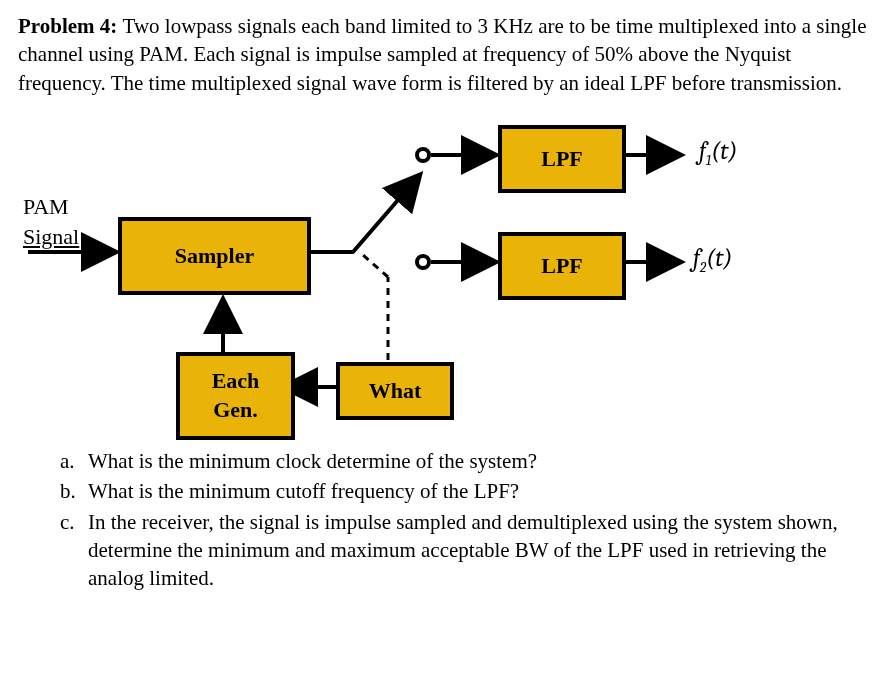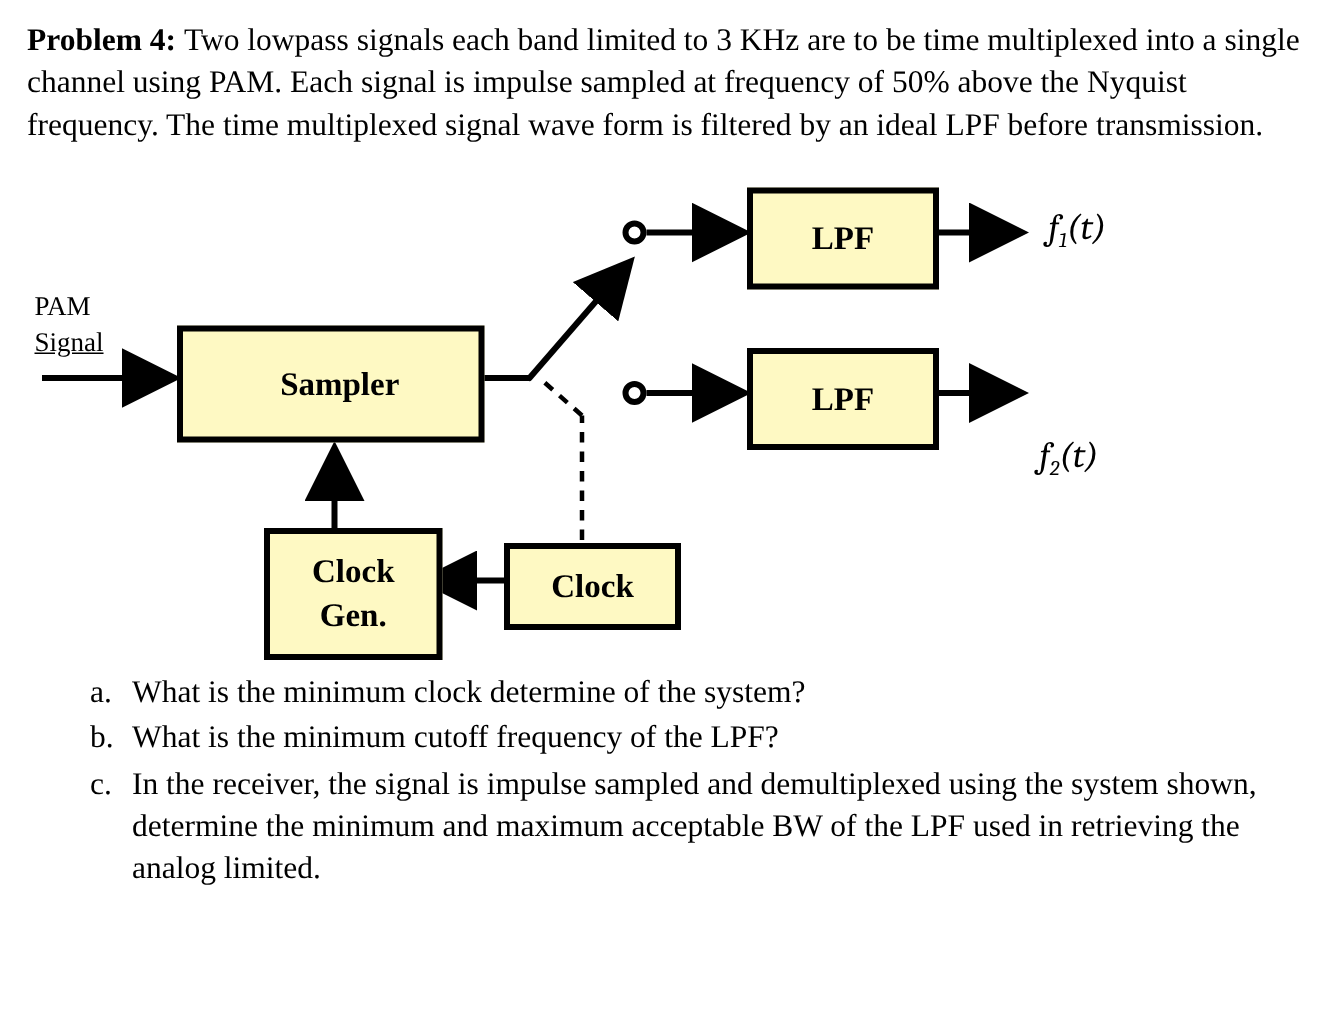--- a/index.html
+++ b/index.html
@@ -22,34 +22,33 @@
     }
     .diagram-container {
       position: relative;
       width: 740px;
       height: 330px;
       margin: 10px 0 5px 0;
     }
     .block {
       position: absolute;
       border: 4px solid #000;
-      background: #fef9c3;
+      background: #eab308;
       display: flex;
       align-items: center;
       justify-content: center;
       text-align: center;
       font-weight: bold;
       font-size: 22px;
     }
     .sampler-block {
       left: 100px;
       top: 110px;
       width: 185px;
       height: 70px;
-      padding-left: 12px;
     }
     .pulse-block {
       left: 158px;
       top: 245px;
       width: 95px;
       height: 70px;
       line-height: 1.3;
       padding: 5px 8px;
     }
     .clock-block {
@@ -70,39 +69,38 @@
       width: 120px;
       height: 60px;
     }
     .label-text {
       position: absolute;
       font-size: 20px;
     }
     .pam-label {
       left: 5px;
       top: 85px;
-      font-size: 18px;
+      font-size: 22px;
     }
     .f1-label {
       left: 681px;
       top: 28px;
       font-style: italic;
       font-family: Cambria, "Times New Roman", serif;
       font-size: 24px;
     }
     .f1-label sub, .f2-label sub {
       font-size: 14px;
     }
     .f2-label {
       left: 675px;
       top: 135px;
       font-style: italic;
       font-family: Cambria, "Times New Roman", serif;
       font-size: 24px;
-      margin-top: 45px;
     }
     svg.diagram-svg {
       position: absolute;
       left: 0;
       top: 0;
       width: 740px;
       height: 330px;
       pointer-events: none;
     }
     .questions {
@@ -165,23 +163,23 @@
     </g>
   </svg>
 
   <div class="label-text pam-label">
     <span>PAM</span><br>
     <span><u>Signal</u></span>
   </div>
 
   <div class="block sampler-block">Sampler</div>
   <div class="block pulse-block">
-    <span>Clock Gen.</span>
-  </div>
-  <div class="block clock-block">Clock</div>
+    <span>Each Gen.</span>
+  </div>
+  <div class="block clock-block">What</div>
   <div class="block lpf1-block">LPF</div>
   <div class="block lpf2-block">LPF</div>
 
   <div class="label-text f1-label">
     <i>f</i><sub>1</sub>(<i>t</i>)
   </div>
   <div class="label-text f2-label">
     <i>f</i><sub>2</sub>(<i>t</i>)
   </div>
 </div>

